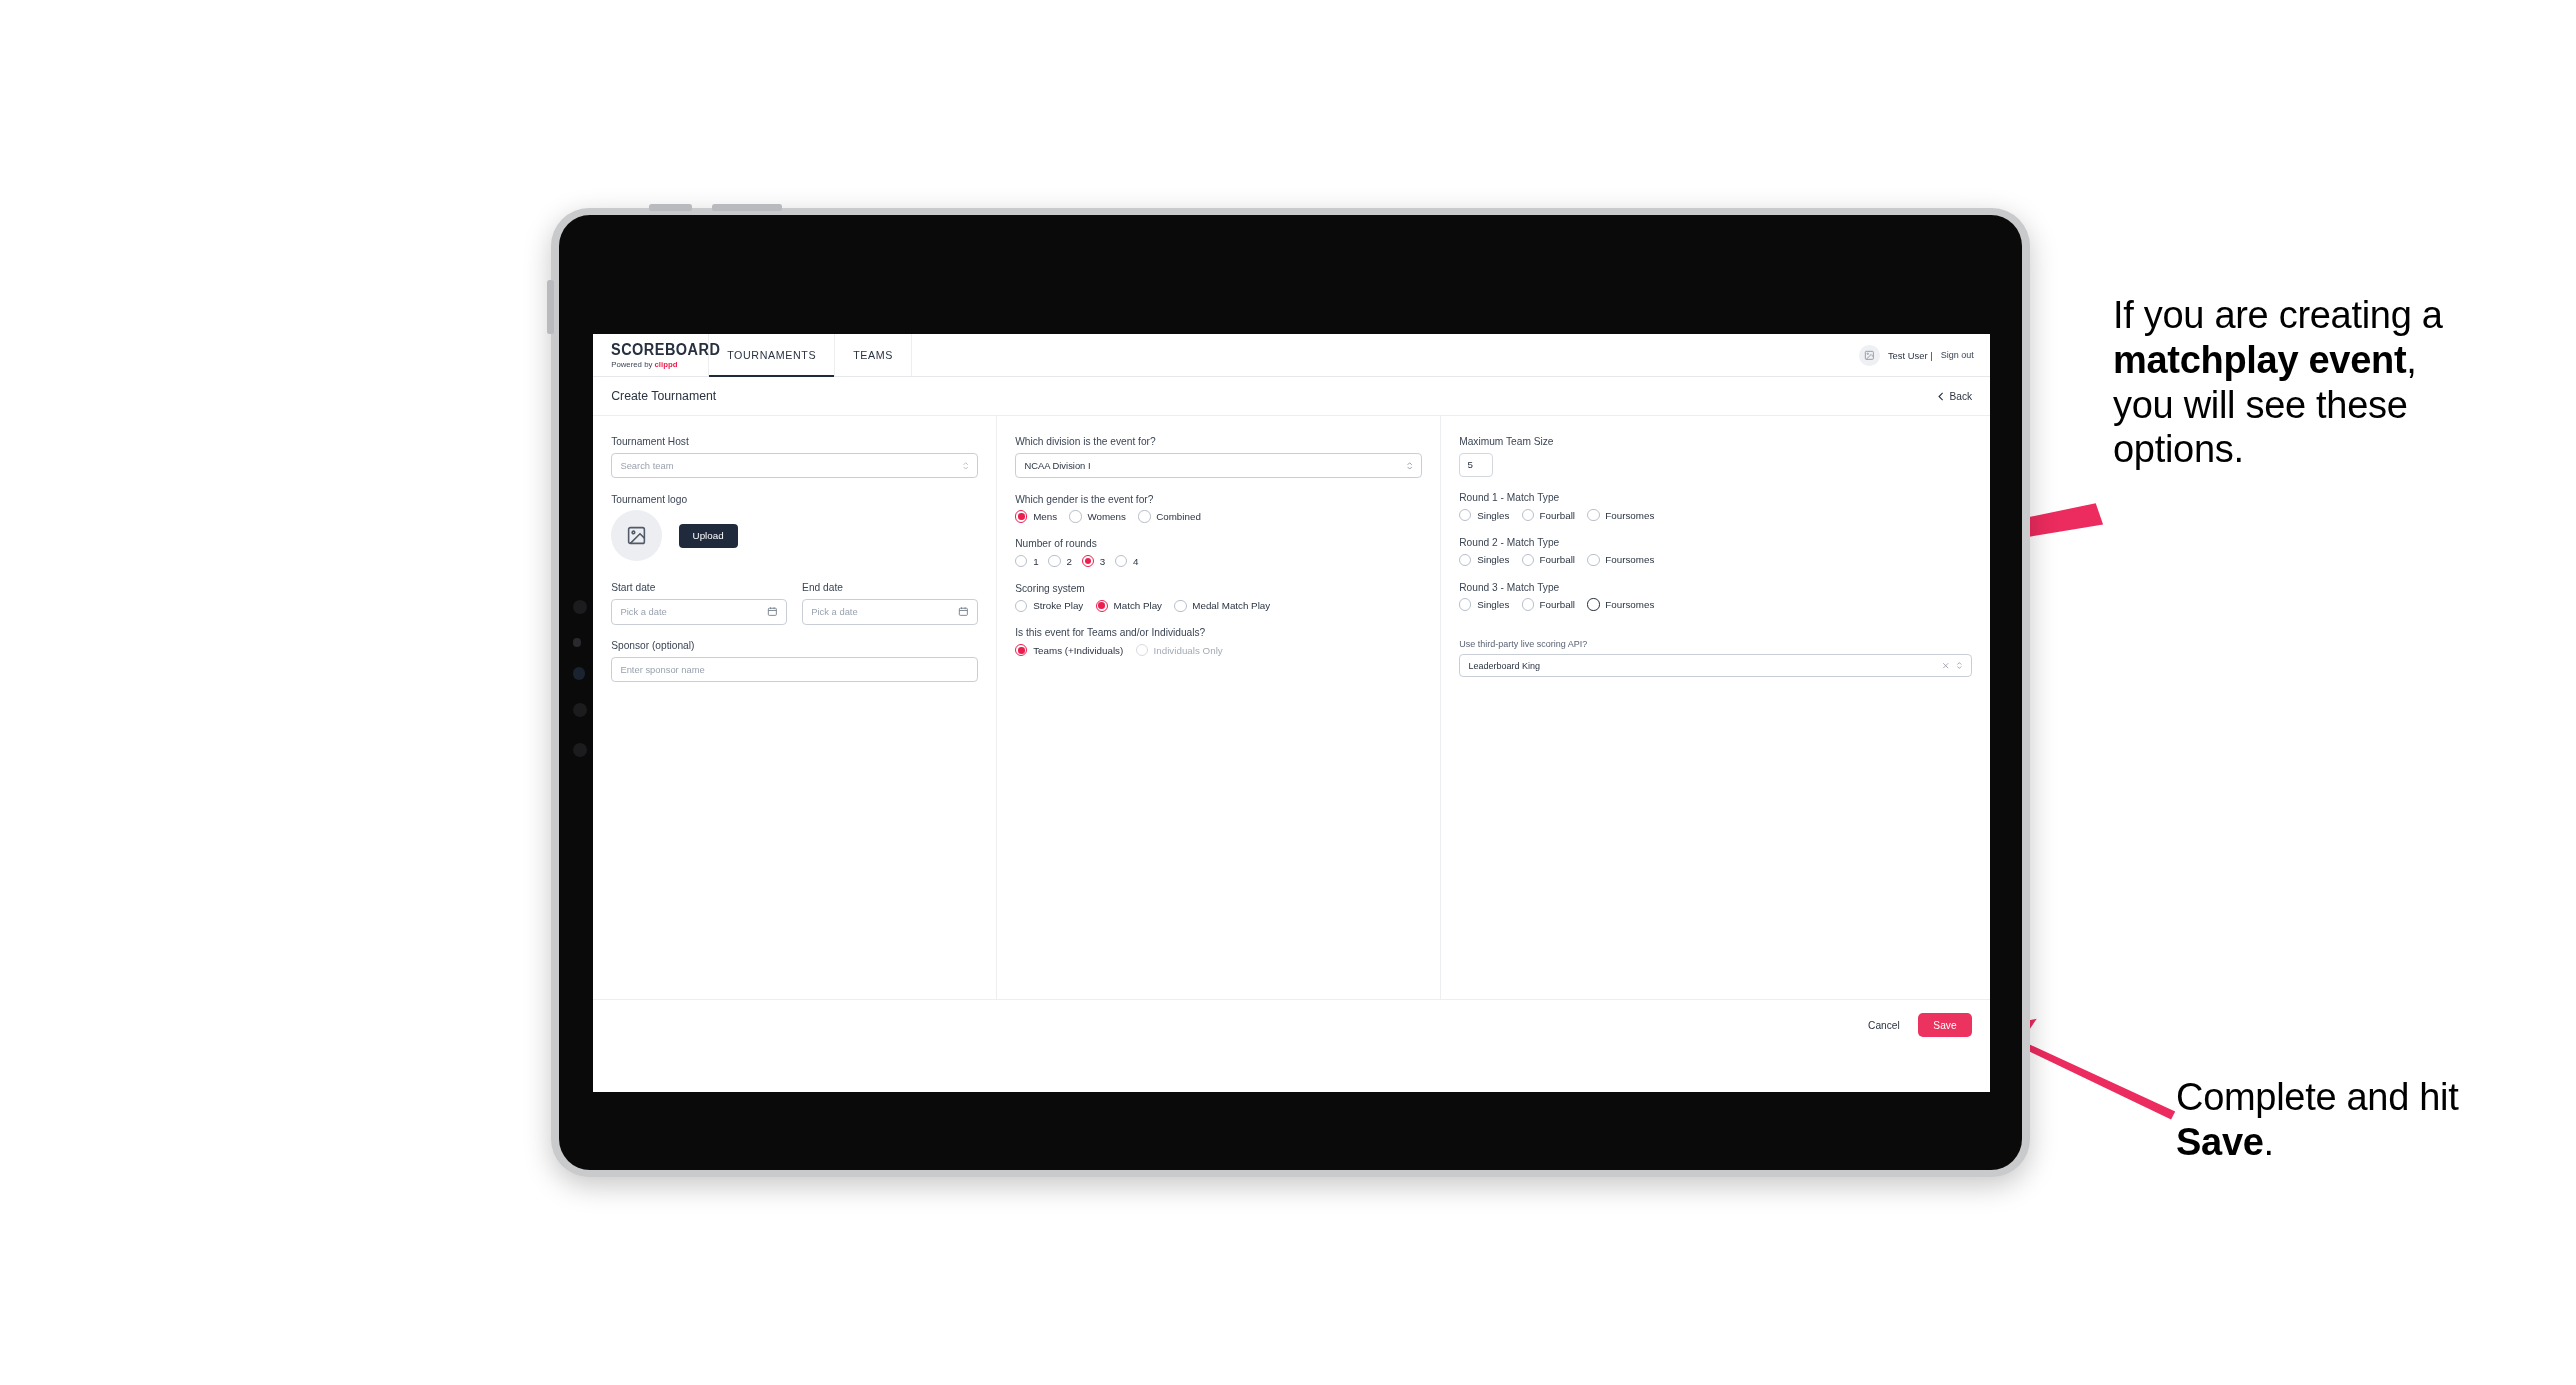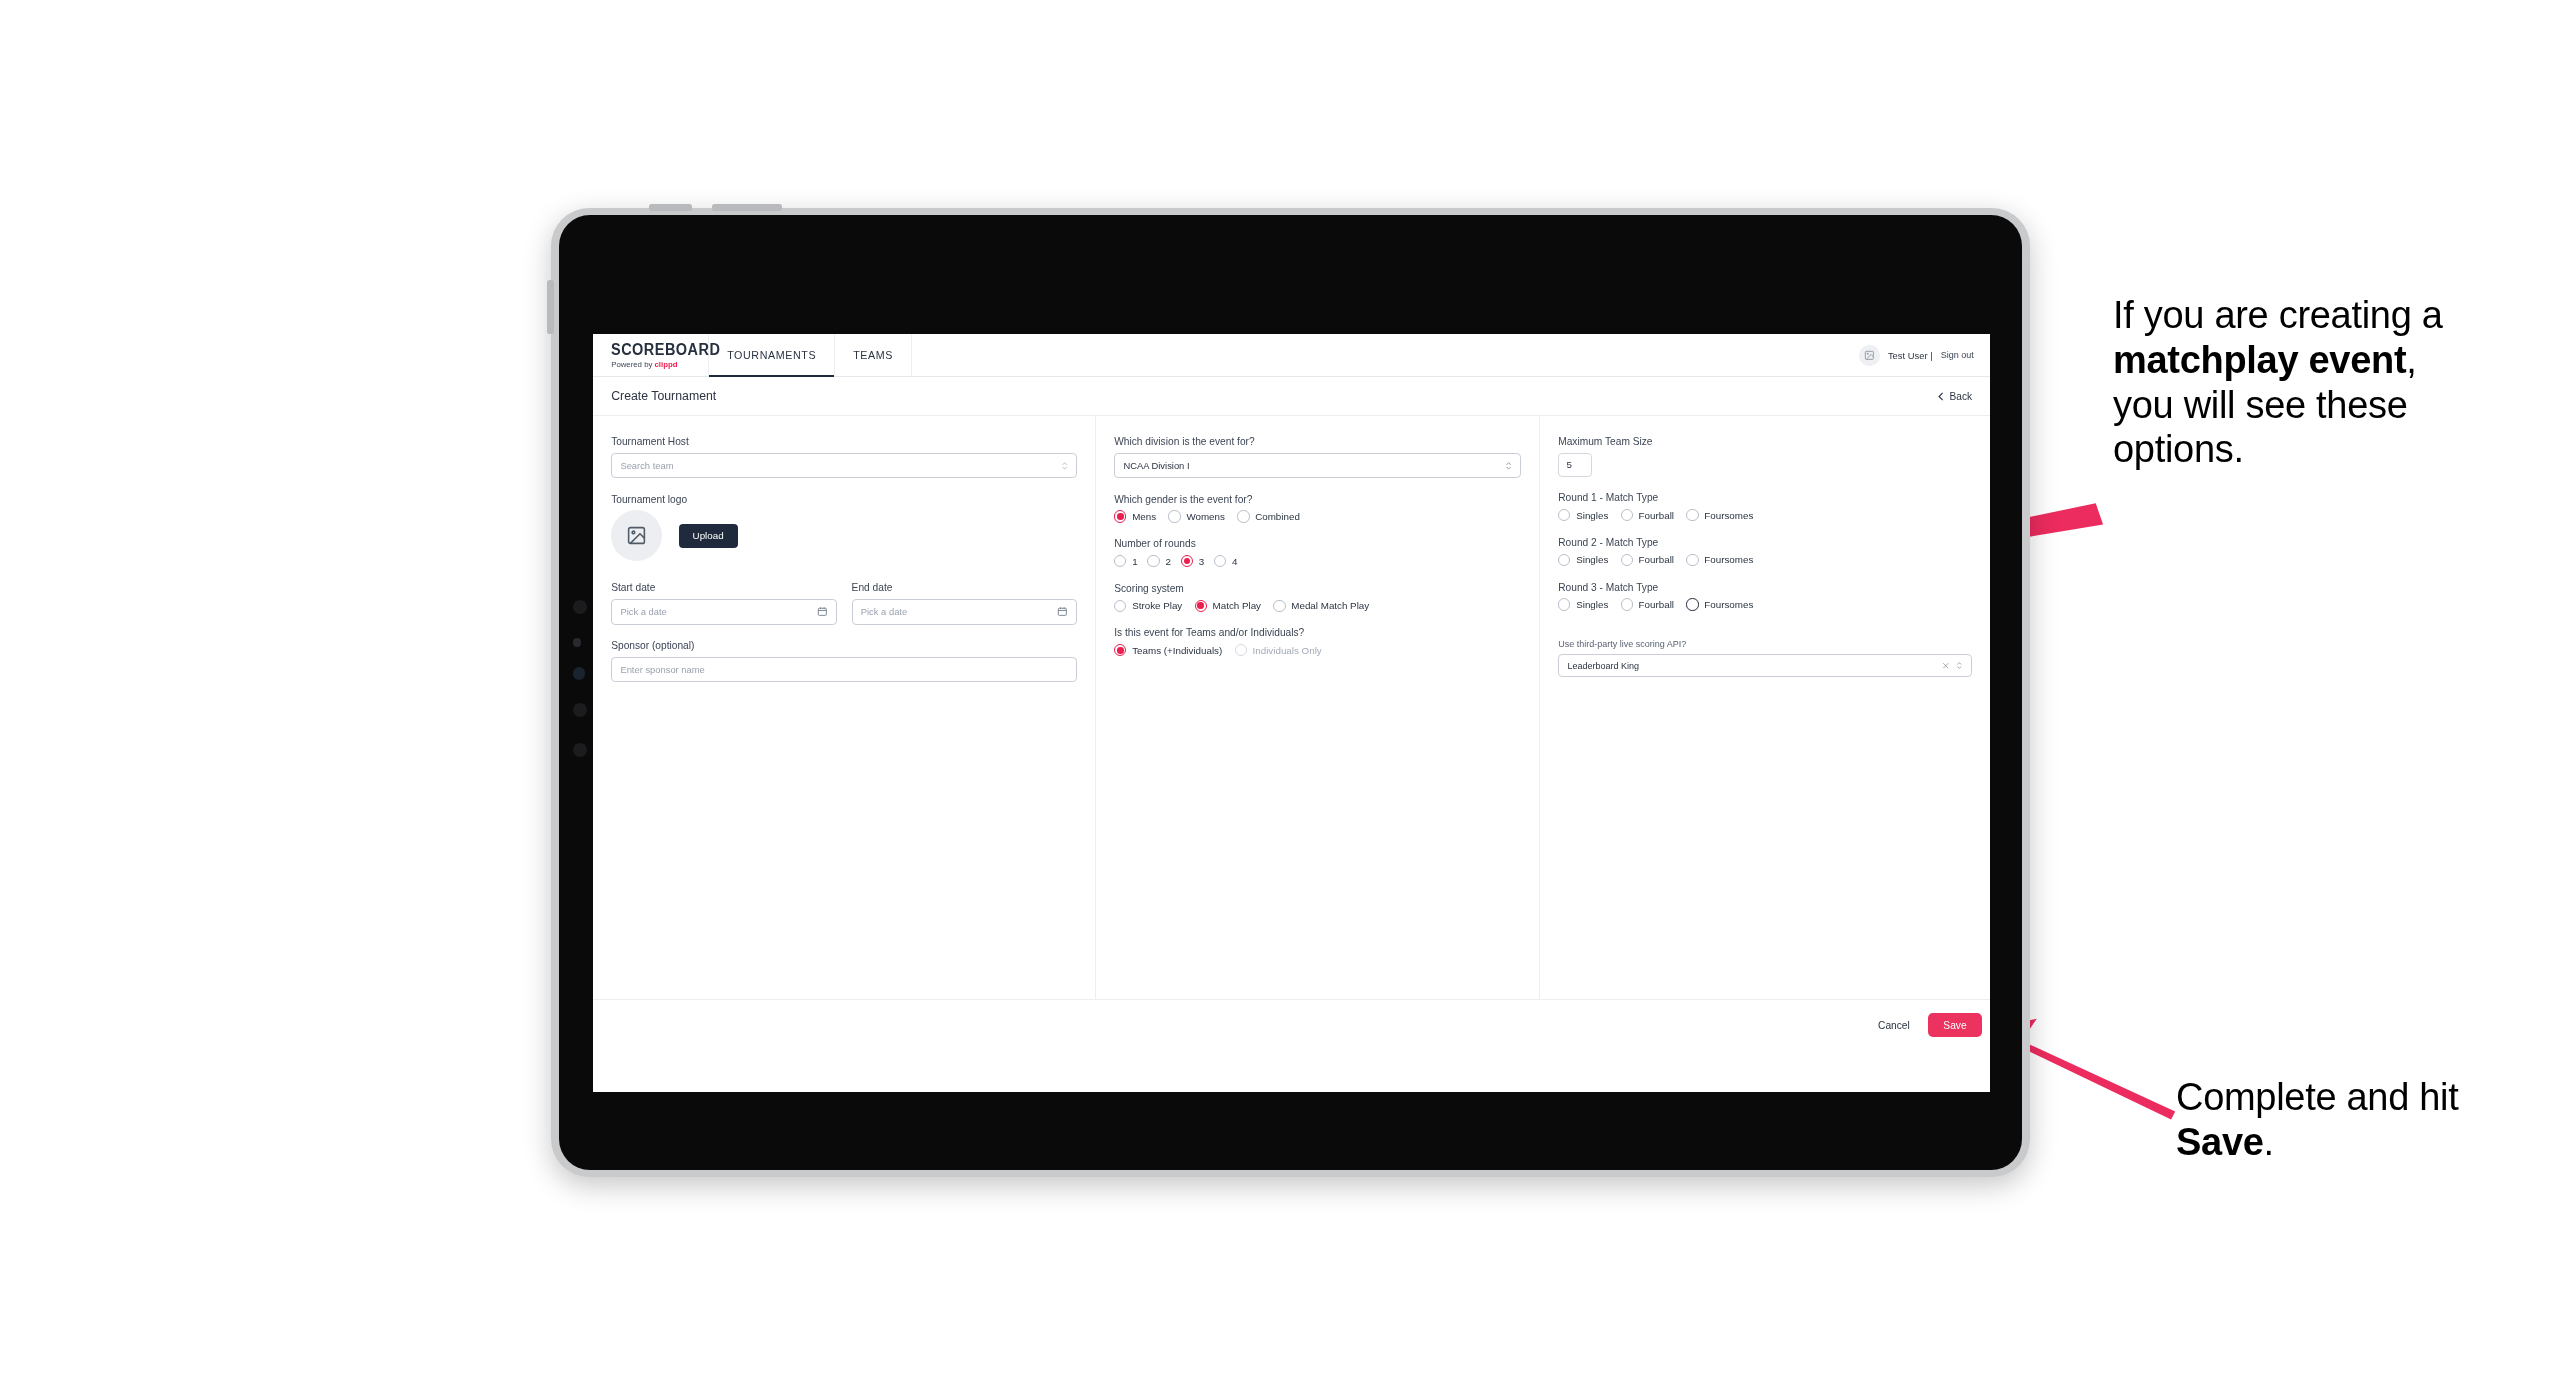--- a/index.html
+++ b/index.html
@@ -90,21 +90,21 @@
   }
   #pagetitle { font-size:12.3px; color:#2b3442; }
   #backlink {
     margin-left:auto; font-size:10.2px; color:#2b3442;
     display:flex; align-items:center; gap:5.7px; cursor:pointer;
   }
 
   
   #cols { display:flex; height:583px; }
   .col { padding:19.7px 18px 0 18px; }
-  #col1 { width:503px; border-right:0.8px solid #eceef0; }
+  #col1 { width:404px; border-right:0.8px solid #eceef0; }
   #col2 { width:444px; border-right:0.8px solid #eceef0; }
   #col3 { flex:1; }
 
   .fieldlabel { font-size:10.2px; color:#3b4554; margin-bottom:5.7px; }
   .fieldlabel.sm { font-size:9px; color:#5a6373; }
   .group { margin-bottom:15.6px; }
 
   .input {
     height:25.4px; border:0.8px solid #c9ced6; border-radius:4.1px;
     background:#fff; display:flex; align-items:center;
@@ -147,21 +147,21 @@
   #numinput {
     width:34px; height:24px; border:0.8px solid #d3d8df; border-radius:4.1px;
     display:flex; align-items:center; padding:0 7.4px;
     font-size:9.8px; color:#2b3442; background:#fff;
   }
 
   
   #footer {
     height:51px; border-top:0.8px solid #eceef0;
     display:flex; align-items:center; justify-content:flex-end;
-    gap:18px; padding-right:8px; background:#fff;
+    gap:18px; padding-right:18px; background:#fff;
   }
   #cancelbtn { font-size:10.2px; color:#2b3442; cursor:pointer; }
   #savebtn {
     background:#ec335f; color:#fff; font-size:10.2px;
     padding:6.6px 15.6px; border-radius:4.9px; cursor:pointer;
   }
 
   
   .anno {
     position:absolute; color:#000;

